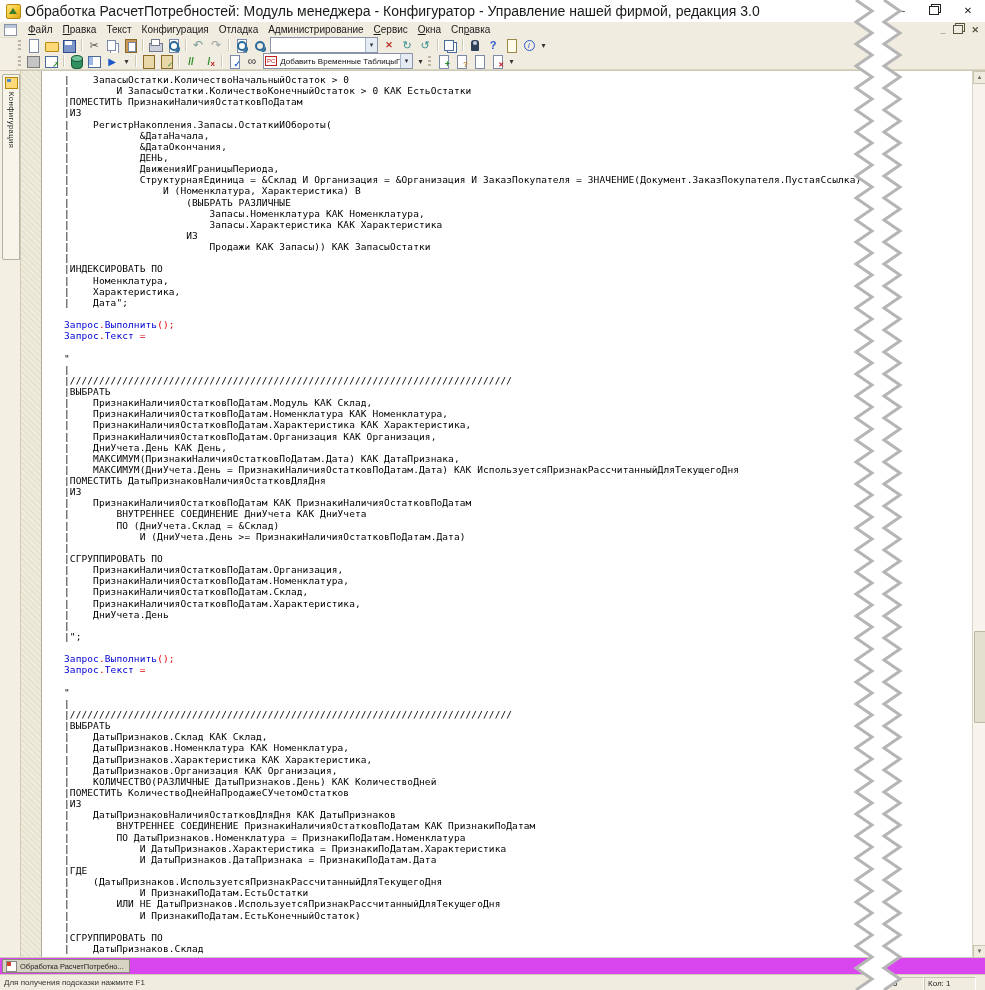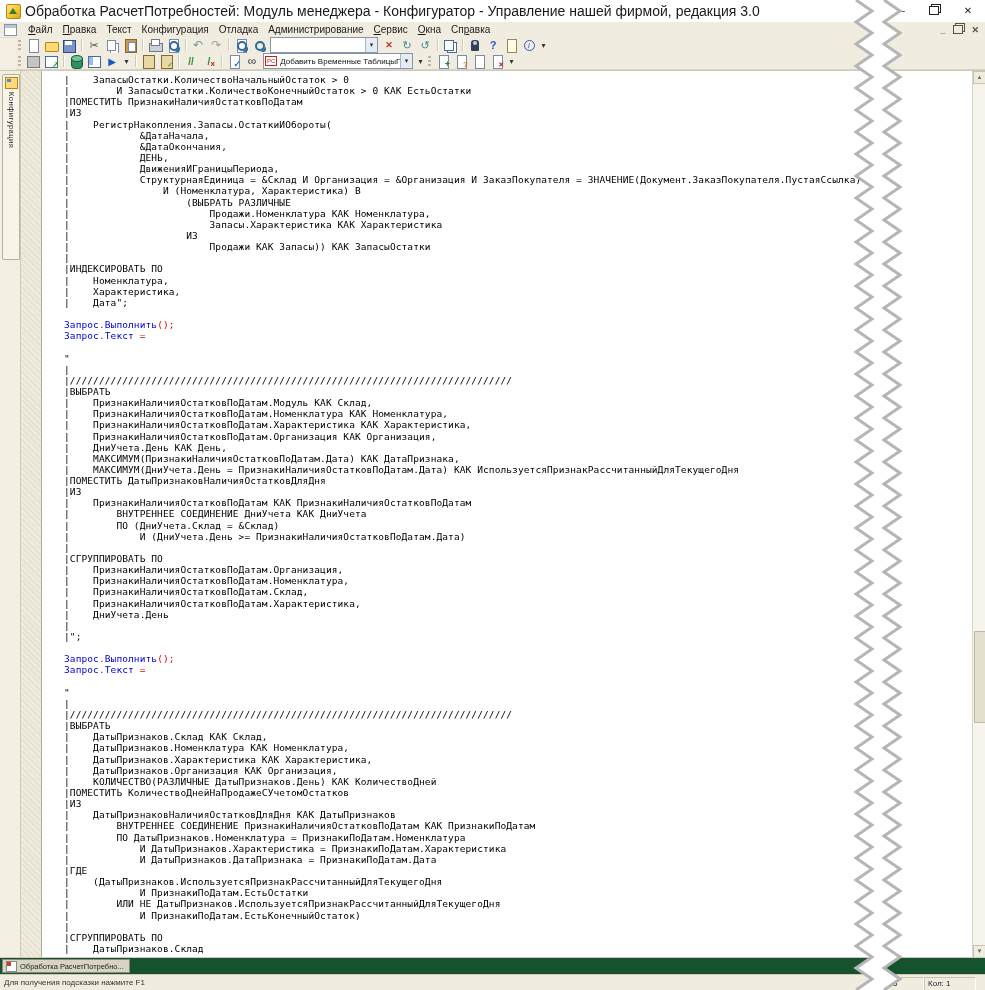--- a/index.html
+++ b/index.html
@@ -94,21 +94,21 @@
   .cl .op{color:#e00000;}
 
   
   #vscroll{left:972px;top:0;width:13px;height:887px;background:#f6f4ec;border-left:1px solid #d9d5c4;}
   .sbtn{left:0;width:13px;height:13px;background:#efecdf;border:1px solid #c8c4b0;box-sizing:border-box;text-align:center;font-size:6px;color:#6a6a58;line-height:11px;}
   #sb-up{top:0;}
   #sb-down{top:874px;}
   #sb-thumb{left:1px;top:560px;width:11px;height:90px;background:#e4e0d0;border:1px solid #bcb8a4;border-radius:1px;}
 
   
-  #taskbar{left:0;top:957px;width:985px;height:17px;background:#14532d;border-top:1px solid #cfcab6;}
+  #taskbar{left:0;top:957px;width:985px;height:17px;background:#d946ef;border-top:1px solid #cfcab6;}
   #task-tab{left:2px;top:1px;height:14px;width:128px;background:#d8d4c4;border:1px solid #8a8a7a;display:flex;align-items:center;padding:0 3px;box-sizing:border-box;}
   #task-tab-icon{width:9px;height:9px;background:#fff;border:1px solid #888;position:relative;flex:none;margin-right:3px;}
   #task-tab-icon::after{content:"";position:absolute;left:0;top:0;width:4px;height:4px;background:#d04028;}
   #task-tab-label{font-size:7.5px;color:#222;white-space:nowrap;overflow:hidden;}
   #statusbar{left:0;top:974px;width:985px;height:16px;background:#f0ede0;border-top:1px solid #cfcab6;}
   #status-hint{left:4px;top:0;height:16px;line-height:16px;font-size:8px;color:#333;}
   .scell{top:2px;height:12px;border:1px solid;border-color:#c8c4b0 #fff #fff #c8c4b0;font-size:8px;color:#222;line-height:12px;padding:0 3px;}
   #cell-line{left:880px;width:36px;}
   #cell-col{left:924px;width:44px;}
 
@@ -225,21 +225,21 @@
         <div class="cl">|ПОМЕСТИТЬ ПризнакиНаличияОстатковПоДатам</div>
         <div class="cl">|ИЗ</div>
         <div class="cl">|    РегистрНакопления.Запасы.ОстаткиИОбороты(</div>
         <div class="cl">|            &amp;ДатаНачала,</div>
         <div class="cl">|            &amp;ДатаОкончания,</div>
         <div class="cl">|            ДЕНЬ,</div>
         <div class="cl">|            ДвиженияИГраницыПериода,</div>
         <div class="cl">|            СтруктурнаяЕдиница = &amp;Склад И Организация = &amp;Организация И ЗаказПокупателя = ЗНАЧЕНИЕ(Документ.ЗаказПокупателя.ПустаяСсылка)</div>
         <div class="cl">|                И (Номенклатура, Характеристика) В</div>
         <div class="cl">|                    (ВЫБРАТЬ РАЗЛИЧНЫЕ</div>
-        <div class="cl">|                        Продажи.Номенклатура КАК Номенклатура,</div>
+        <div class="cl">|                        Запасы.Номенклатура КАК Номенклатура,</div>
         <div class="cl">|                        Запасы.Характеристика КАК Характеристика</div>
         <div class="cl">|                    ИЗ</div>
         <div class="cl">|                        Продажи КАК Запасы)) КАК ЗапасыОстатки</div>
         <div class="cl">|</div>
         <div class="cl">|ИНДЕКСИРОВАТЬ ПО</div>
         <div class="cl">|    Номенклатура,</div>
         <div class="cl">|    Характеристика,</div>
         <div class="cl">|    Дата";</div>
         <div class="cl">&nbsp;</div>
         <div class="cl"><span class="id">Запрос</span><span class="op">.</span><span class="id">Выполнить</span><span class="op">();</span></div>

